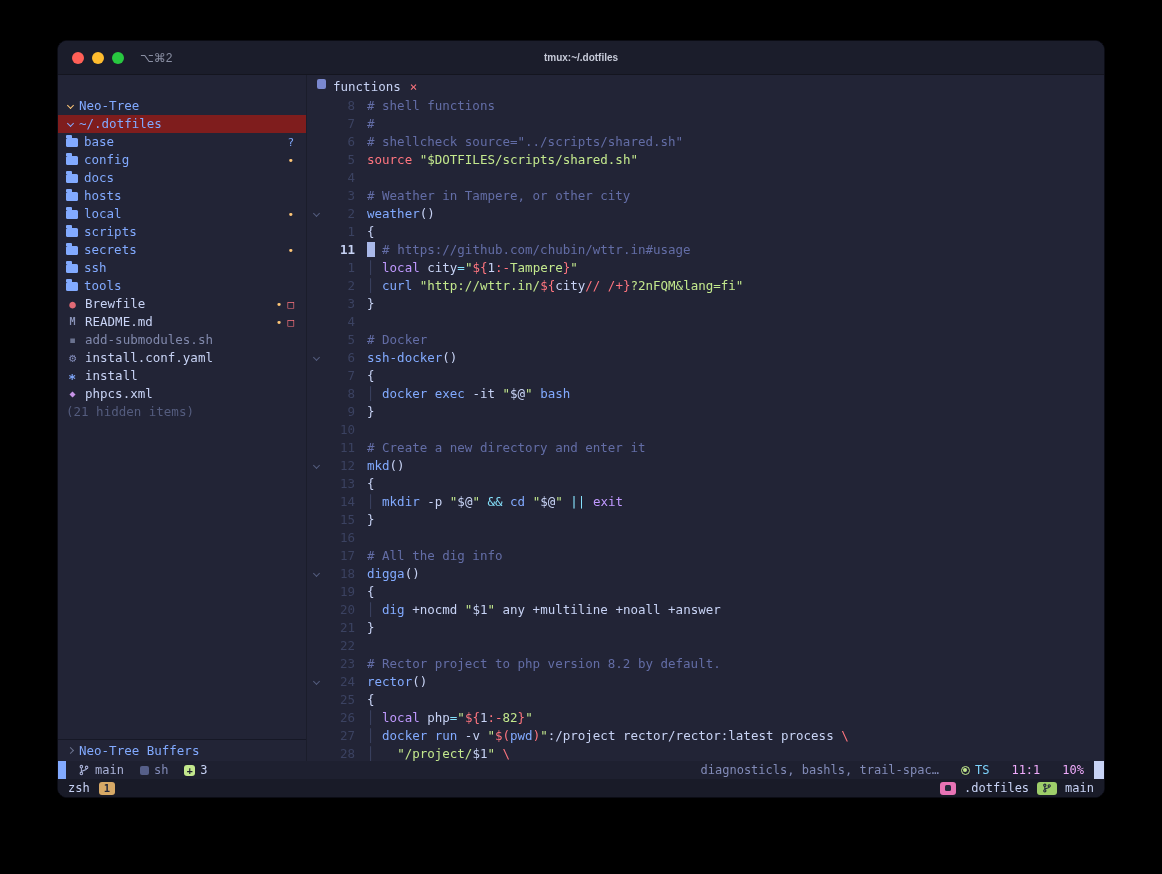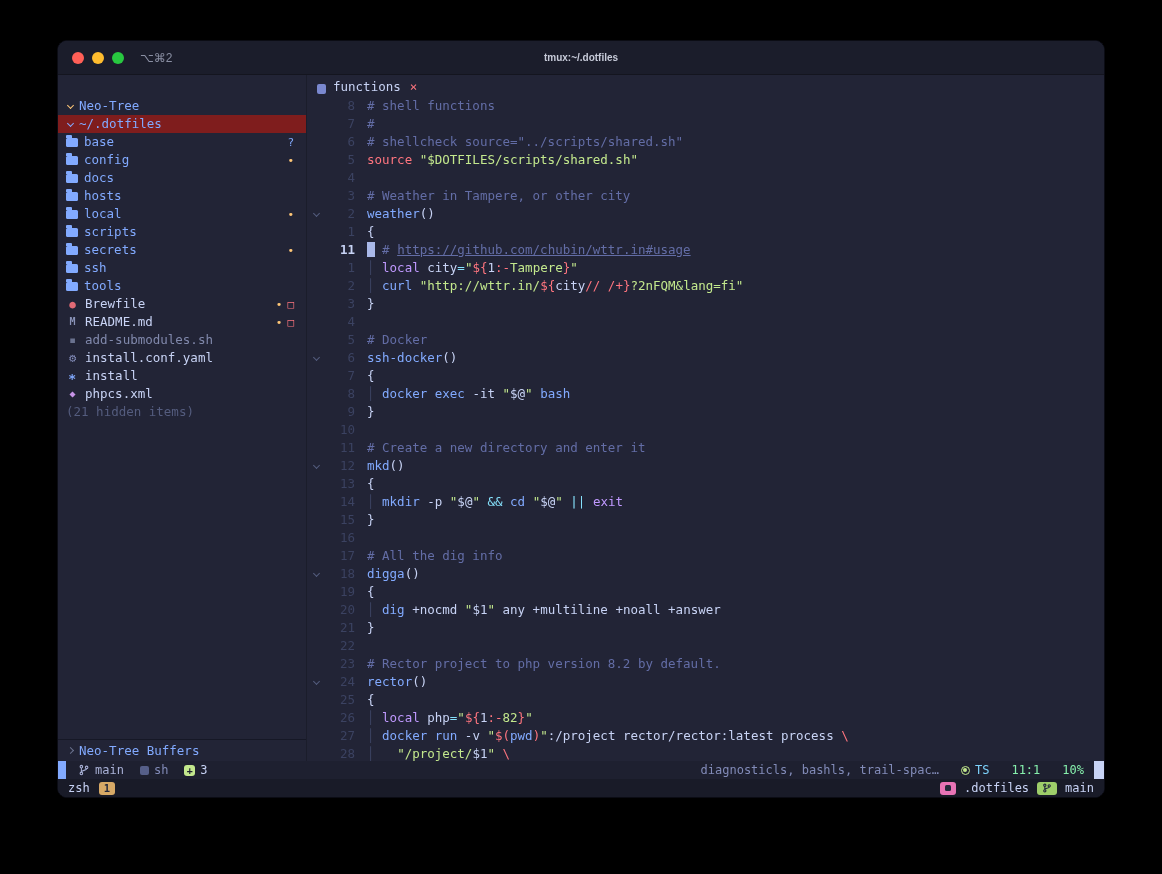--- a/index.html
+++ b/index.html
@@ -46,33 +46,33 @@
   .brew-icon::before{content:"●";color:#e26a75}
   .markdown-icon::before{content:"M";color:#8a93b8;font-weight:bold;font-size:10px}
   .shell-file-icon::before{content:"▪";color:#6a728f;font-size:12px}
   .script-icon::before{content:"∗";color:#82aaff;font-weight:bold;font-size:13px}
   .gear-icon::before{content:"⚙";color:#828bb8;font-size:12px}
   .xml-icon::before{content:"◆";color:#c793e6;font-size:10px}
 
   
   .editor{flex:1;display:flex;flex-direction:column;min-width:0;border-left:1px solid #1b1d2b}
   .tabline{height:22px;display:flex;align-items:center;padding-left:10px;font-size:12.5px;flex:0 0 auto}
-  .tab{display:flex;align-items:flex-end;gap:7px;color:#c8d3f5}
+  .tab{display:flex;align-items:flex-start;gap:7px;color:#c8d3f5}
   .tab-ic{width:9px;height:10px;background:#7a88cf;border-radius:2px}
   .tab-close{color:#ff757f;margin-left:2px}
 
   .codearea{flex:1;font-size:12.5px;line-height:18px;overflow:hidden}
   .code-line{display:flex;height:18px;align-items:center}
   .fold-col{width:18px;display:flex;align-items:center;justify-content:center;color:#545c7e}
   .lnum{width:30px;text-align:right;color:#3b4261;flex:0 0 auto}
   .code-line.current .lnum{color:#c8d3f5;font-weight:bold}
   .ltext{padding-left:12px;white-space:pre}
 
   .tk-cm{color:#636da6}
-  .tk-url{text-decoration:underline}
+  .tk-url{}
   .tk-str{color:#c3e88d}
   .tk-fn{color:#82aaff}
   .tk-kw{color:#c099ff}
   .tk-op{color:#86e1fc}
   .tk-pn{color:#c8d3f5}
   .tk-var{color:#c8d3f5}
   .tk-red{color:#ff757f}
   .tk-ig{color:#3b4261}
   .tk-cursor{background:#a9b8e8;color:#222436}
 
@@ -84,21 +84,21 @@
   .sl-item{display:flex;align-items:center;gap:5px}
   .branch{color:#a9b1d6}
   .ft-square{width:9px;height:9px;border-radius:2px;background:#565f89}
   .plus-square{width:11px;height:11px;border-radius:3px;background:#c3e88d;color:#1e2030;font-weight:bold;font-size:10px;display:flex;align-items:center;justify-content:center}
   .plus-square::before{content:"+"}
   .upd-count{color:#c8d3f5}
   .sl-right{margin-left:auto;display:flex;align-items:center;gap:22px;padding-right:10px}
   .ts{color:#7dd3fc}
   .ts-ic{width:9px;height:9px;border:1.5px solid #c3e88d;border-radius:50%;position:relative}
   .ts-ic::after{content:"";position:absolute;inset:1.5px;background:#c3e88d;border-radius:50%}
-  .pos,.pct{color:#86efac}
+  .pos,.pct{color:#f0abfc}
   .br-ic{flex:0 0 auto}
 
   
   .tmuxbar{height:18px;background:#191b28;display:flex;align-items:center;font-size:12px;color:#c8d3f5;padding:0 10px;gap:16px;flex:0 0 auto}
   .tmux-win{display:flex;align-items:center;gap:9px}
   .badge{height:13px;border-radius:3px;padding:0 5px;display:inline-flex;align-items:center;justify-content:center;font-size:10.5px;line-height:1}
   .badge.index{background:#d7a966;color:#24283b;font-weight:bold}
   .badge.session{background:#e873b5}
   .badge.session::before{content:"";width:6px;height:6px;background:#24283b;border-radius:1.5px}
   .badge.gitb{background:#9ece6a;color:#24283b}

